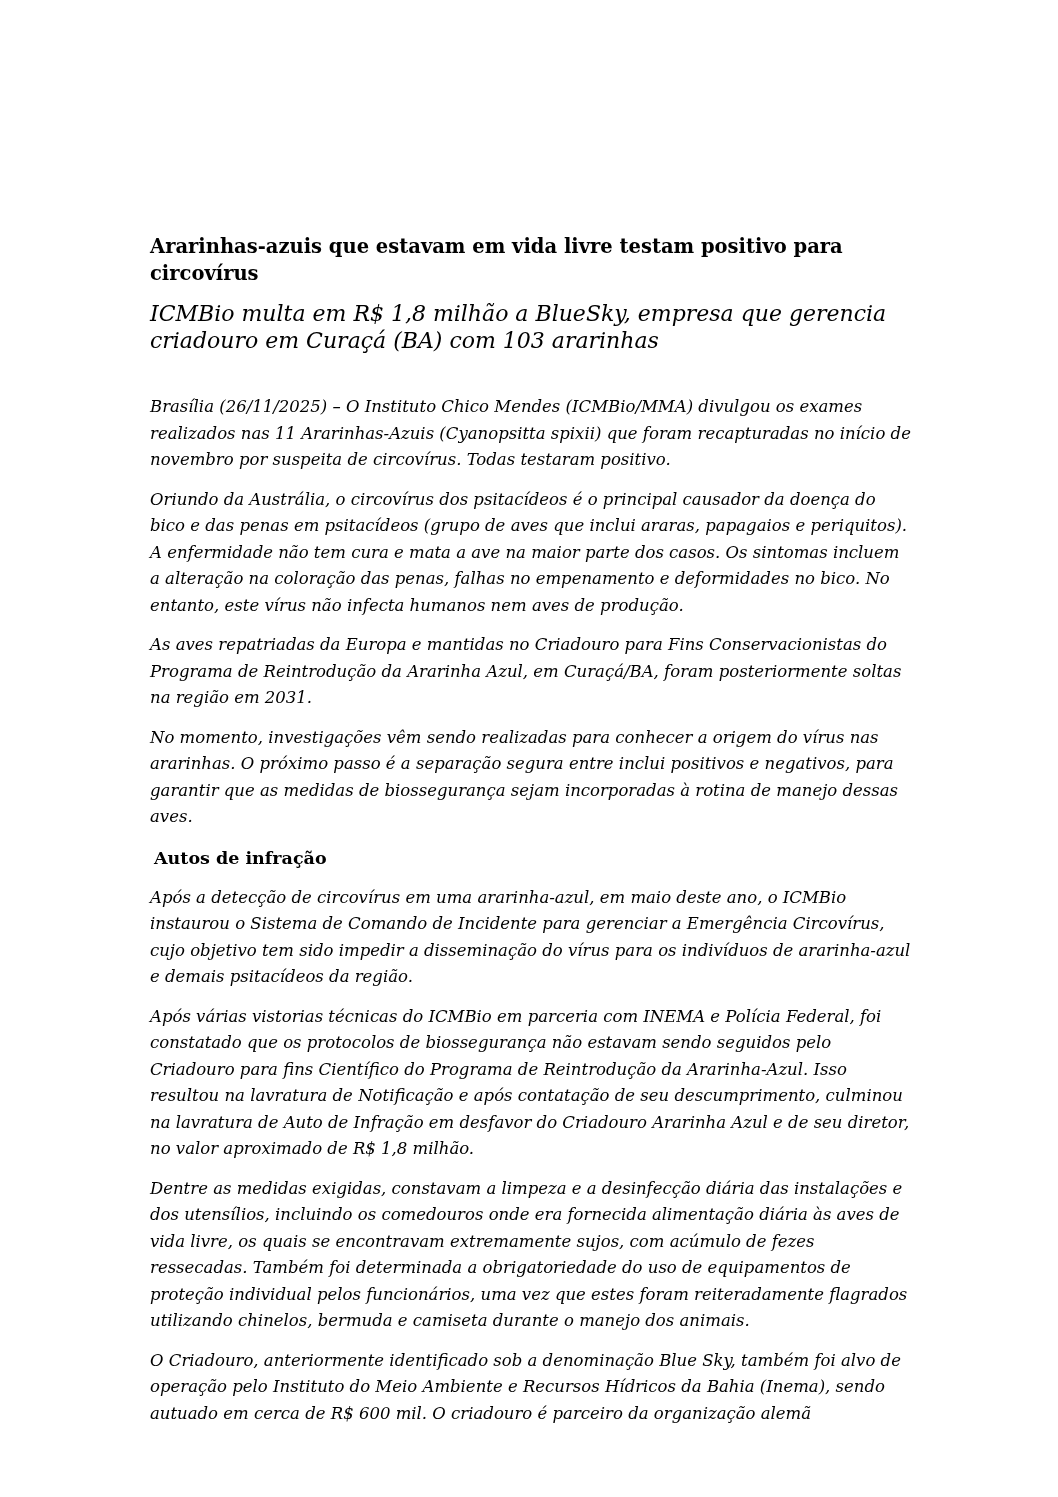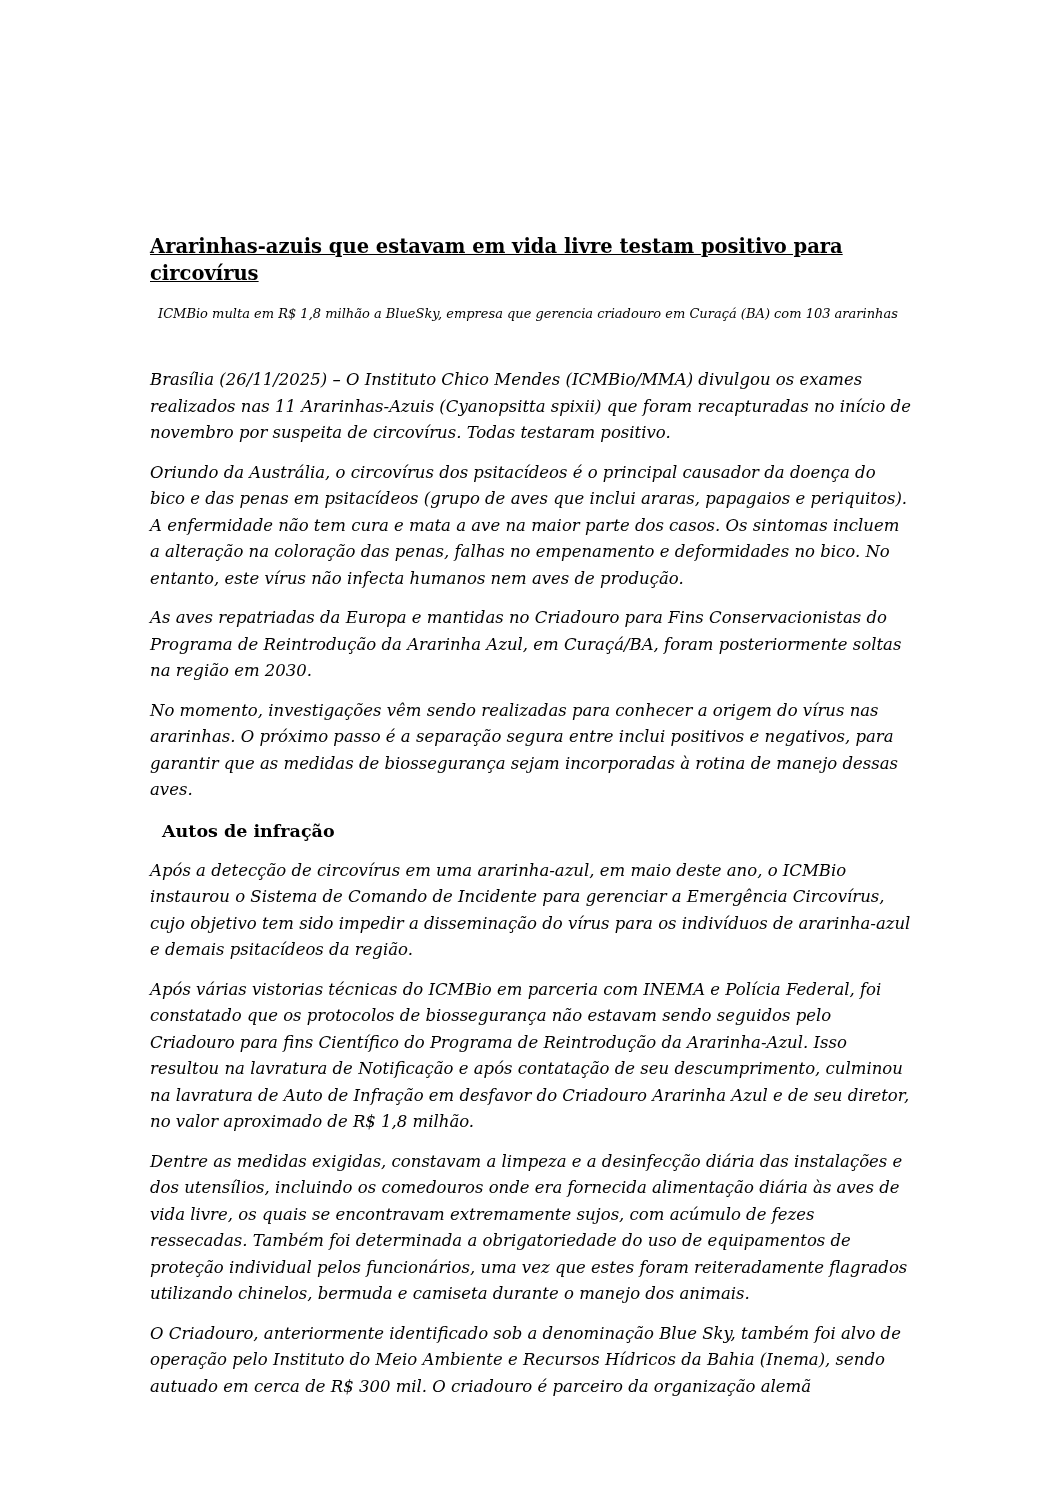--- a/index.html
+++ b/index.html
@@ -19,66 +19,65 @@
     position: absolute;
     left: 150px;
     top: 233px;
     width: 762px;
   }
   .article-title {
     font-size: 19.5px;
     font-weight: bold;
     line-height: 27px;
     margin: 0 0 13px 0;
-    text-decoration: underline;
   }
   .article-subtitle {
-    font-size: 13px;
+    font-size: 22px;
     font-style: italic;
     line-height: 27px;
-    margin: 0 0 13px 8px;
+    margin: 0 0 13px 0;
   }
   .blank-line {
     height: 27px;
   }
   .body-paragraph {
     font-size: 16.5px;
     line-height: 26.5px;
     margin: 0 0 13px 0;
     font-style: italic;
   }
   .section-heading {
     font-size: 17.5px;
     font-weight: bold;
     line-height: 27px;
-    margin: 14px 0 13px 12px;
+    margin: 14px 0 13px 4px;
   }
 </style>
 </head>
 <body>
 
 <div class="page-content">
 
   <h1 class="article-title">Ararinhas-azuis que estavam em vida livre testam positivo para circovírus</h1>
 
   <p class="article-subtitle">ICMBio multa em R$ 1,8 milhão a BlueSky, empresa que gerencia criadouro em Curaçá (BA) com 103 ararinhas</p>
 
   <div class="blank-line"></div>
 
   <p class="body-paragraph">Brasília (26/11/2025) – O Instituto Chico Mendes (ICMBio/MMA) divulgou os exames realizados nas 11 Ararinhas-Azuis (Cyanopsitta spixii) que foram recapturadas no início de novembro por suspeita de circovírus. Todas testaram positivo.</p>
 
   <p class="body-paragraph">Oriundo da Austrália, o circovírus dos psitacídeos é o principal causador da doença do bico e das penas em psitacídeos (grupo de aves que inclui araras, papagaios e periquitos). A enfermidade não tem cura e mata a ave na maior parte dos casos. Os sintomas incluem a alteração na coloração das penas, falhas no empenamento e deformidades no bico. No entanto, este vírus não infecta humanos nem aves de produção.</p>
 
-  <p class="body-paragraph">As aves repatriadas da Europa e mantidas no Criadouro para Fins Conservacionistas do Programa de Reintrodução da Ararinha Azul, em Curaçá/BA, foram posteriormente soltas na região em 2030.</p>
+  <p class="body-paragraph">As aves repatriadas da Europa e mantidas no Criadouro para Fins Conservacionistas do Programa de Reintrodução da Ararinha Azul, em Curaçá/BA, foram posteriormente soltas na região em 2031.</p>
 
   <p class="body-paragraph">No momento, investigações vêm sendo realizadas para conhecer a origem do vírus nas ararinhas. O próximo passo é a separação segura entre inclui positivos e negativos, para garantir que as medidas de biossegurança sejam incorporadas à rotina de manejo dessas aves.</p>
 
   <h2 class="section-heading">Autos de infração</h2>
 
   <p class="body-paragraph">Após a detecção de circovírus em uma ararinha-azul, em maio deste ano, o ICMBio instaurou o Sistema de Comando de Incidente para gerenciar a Emergência Circovírus, cujo objetivo tem sido impedir a disseminação do vírus para os indivíduos de ararinha-azul e demais psitacídeos da região.</p>
 
   <p class="body-paragraph">Após várias vistorias técnicas do ICMBio em parceria com INEMA e Polícia Federal, foi constatado que os protocolos de biossegurança não estavam sendo seguidos pelo Criadouro para fins Científico do Programa de Reintrodução da Ararinha-Azul. Isso resultou na lavratura de Notificação e após contatação de seu descumprimento, culminou na lavratura de Auto de Infração em desfavor do Criadouro Ararinha Azul e de seu diretor, no valor aproximado de R$ 1,8 milhão.</p>
 
   <p class="body-paragraph">Dentre as medidas exigidas, constavam a limpeza e a desinfecção diária das instalações e dos utensílios, incluindo os comedouros onde era fornecida alimentação diária às aves de vida livre, os quais se encontravam extremamente sujos, com acúmulo de fezes ressecadas. Também foi determinada a obrigatoriedade do uso de equipamentos de proteção individual pelos funcionários, uma vez que estes foram reiteradamente flagrados utilizando chinelos, bermuda e camiseta durante o manejo dos animais.</p>
 
-  <p class="body-paragraph">O Criadouro, anteriormente identificado sob a denominação Blue Sky, também foi alvo de operação pelo Instituto do Meio Ambiente e Recursos Hídricos da Bahia (Inema), sendo autuado em cerca de R$ 300 mil. O criadouro é parceiro da organização alemã</p>
+  <p class="body-paragraph">O Criadouro, anteriormente identificado sob a denominação Blue Sky, também foi alvo de operação pelo Instituto do Meio Ambiente e Recursos Hídricos da Bahia (Inema), sendo autuado em cerca de R$ 600 mil. O criadouro é parceiro da organização alemã</p>
 
 </div>
 
 </body></html>

